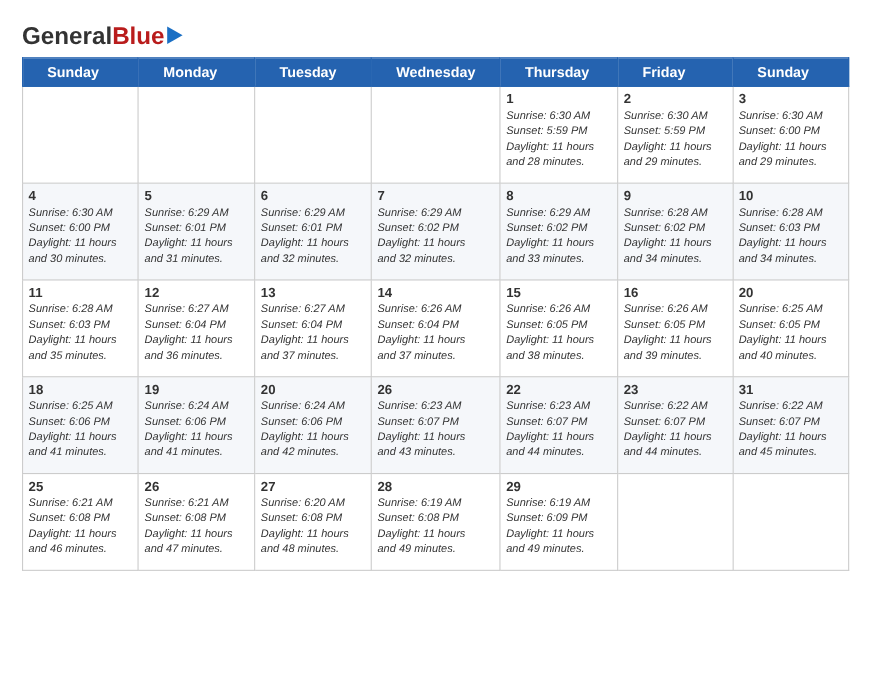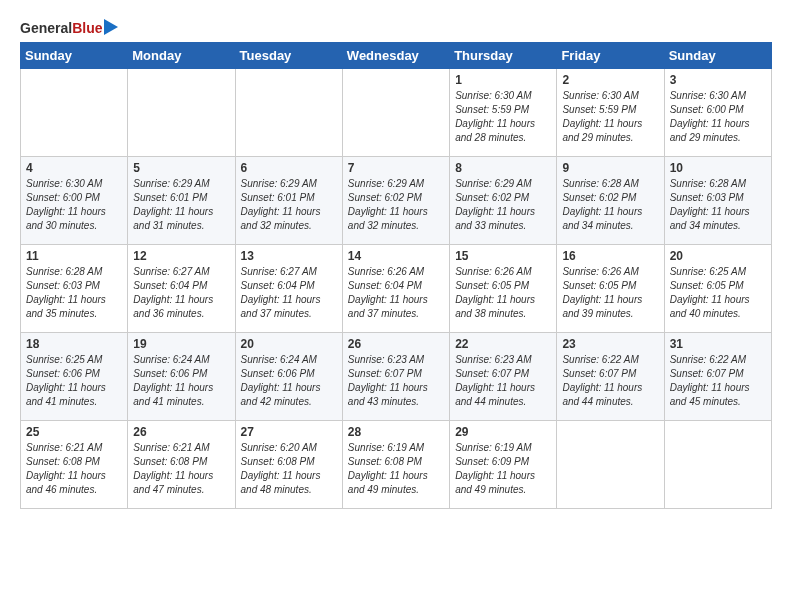--- a/index.html
+++ b/index.html
@@ -18,21 +18,21 @@
     }
     .logo {
       display: flex;
       flex-direction: column;
       align-items: flex-start;
       margin-top: 4px;
     }
     .logo-text {
       display: flex;
       align-items: center;
-      font-size: 14px;
+      font-size: 22px;
       font-weight: bold;
       color: #333;
     }
     .logo-text .general { color: #333; }
     .logo-text .blue { color: #b91c1c; }
     .logo-arrow {
       width: 0; height: 0;
       border-top: 8px solid transparent;
       border-bottom: 8px solid transparent;
       border-left: 14px solid #1a6fc4;
@@ -58,21 +58,21 @@
       width: 100%;
       border-collapse: collapse;
       margin-top: 6px;
     }
     .calendar-table th {
       background-color: #2563b0;
       color: #fff;
       font-size: 13px;
       font-weight: bold;
       text-align: left;
-      padding: 5px 4px;
+      padding: 5px 22px;
       border: 1px solid #2563b0;
       margin-left: 22px;
     }
     .calendar-table td {
       border: 1px solid #ccc;
       vertical-align: top;
       padding: 4px 5px;
       font-size: 10.5px;
       color: #333;
       width: calc(100% / 7);

